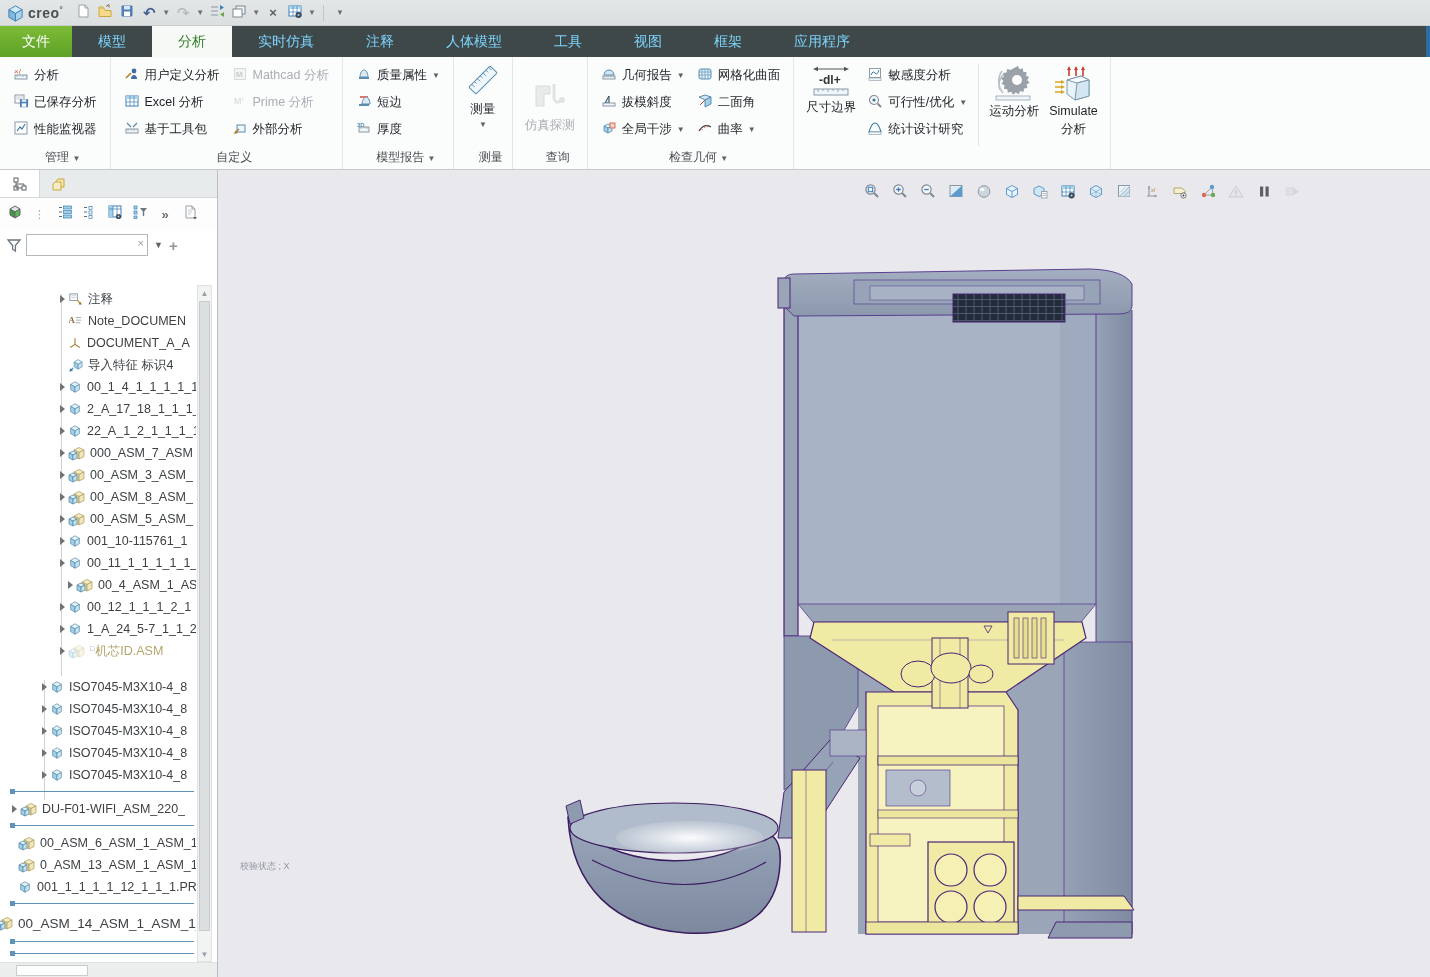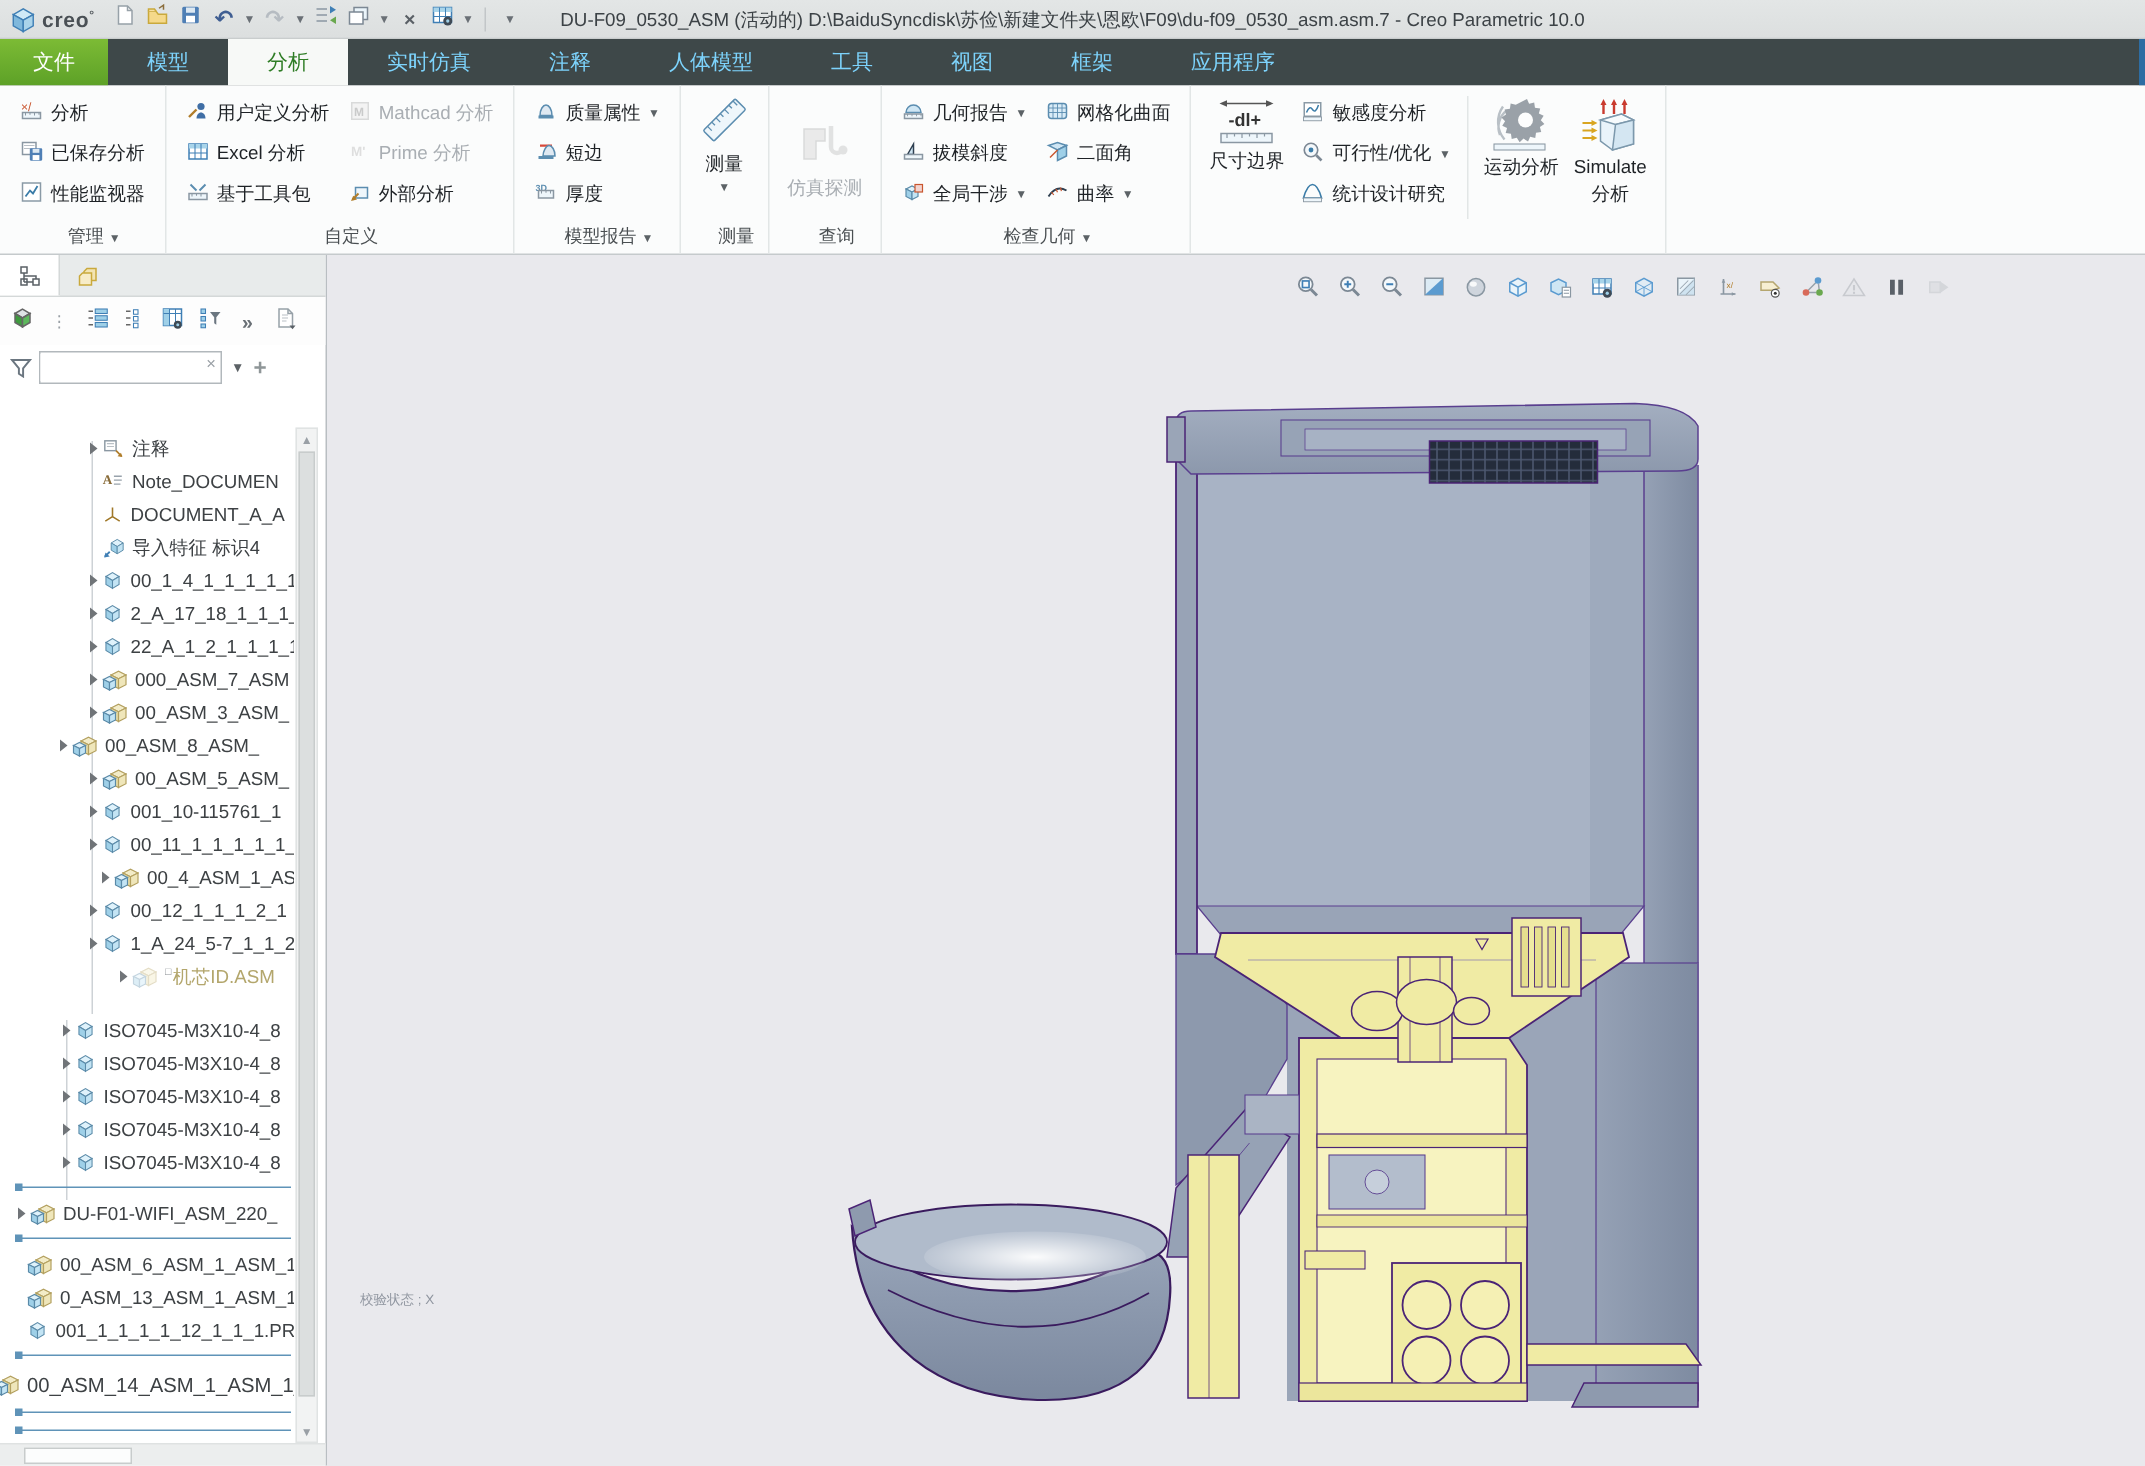--- a/index.html
+++ b/index.html
@@ -180,21 +180,20 @@
             <circle cx="11.5" cy="12" r="3" fill="#3f4a55"></circle>
             <circle cx="11.5" cy="12" r="1.1" fill="#9fd0e8"></circle>
           </svg></span>
       </span>
       <span class="qcaret">▼</span>
       <span class="qsep"></span>
       <span class="qbtn">
         <span class="qcaret">▼</span>
       </span>
     </div>
-  <div id="title-text">DU-F09_0530_ASM (活动的) D:\BaiduSyncdisk\苏俭\新建文件夹\恩欧\F09\du-f09_0530_asm.asm.7 - Creo Parametric 10.0</div>
 </div>
 
 <div id="tabbar">
   <div class="tab" id="tab-file">文件</div>
   <div class="tab">模型</div>
   <div class="tab active">分析</div>
   <div class="tab">实时仿真</div>
   <div class="tab">注释</div>
   <div class="tab">人体模型</div>
   <div class="tab">工具</div>
@@ -676,21 +675,21 @@
             <polygon points="6,4 11,1.5 16,4 11,6.5" fill="#f3ecc8" stroke="#b3a05f" stroke-width=".8"></polygon>
             <polygon points="6,4 11,6.5 11,13 6,10.5" fill="#e8dca6" stroke="#b3a05f" stroke-width=".8"></polygon>
             <polygon points="16,4 11,6.5 11,13 16,10.5" fill="#efe6ba" stroke="#b3a05f" stroke-width=".8"></polygon>
             <polygon points="1,7 5,5 9,7 5,9" fill="#dff2fb" stroke="#5a8aa8" stroke-width=".8"></polygon>
             <polygon points="1,7 5,9 5,14 1,12" fill="#9fd0e8" stroke="#5a8aa8" stroke-width=".8"></polygon>
             <polygon points="9,7 5,9 5,14 9,12" fill="#c3e4f4" stroke="#5a8aa8" stroke-width=".8"></polygon>
           </svg>
         </span>
         <span class="tlabel">00_ASM_3_ASM_</span>
       </div>
-      <div class="trow" style="padding-left: 36px;">
+      <div class="trow" style="padding-left: 56px;">
         <span class="tarrow">
           <span class="tri"></span>
         </span>
         <span class="ic ticon">
           <svg width="17" height="15" viewBox="0 0 17 15">
             <polygon points="6,4 11,1.5 16,4 11,6.5" fill="#f3ecc8" stroke="#b3a05f" stroke-width=".8"></polygon>
             <polygon points="6,4 11,6.5 11,13 6,10.5" fill="#e8dca6" stroke="#b3a05f" stroke-width=".8"></polygon>
             <polygon points="16,4 11,6.5 11,13 16,10.5" fill="#efe6ba" stroke="#b3a05f" stroke-width=".8"></polygon>
             <polygon points="1,7 5,5 9,7 5,9" fill="#dff2fb" stroke="#5a8aa8" stroke-width=".8"></polygon>
             <polygon points="1,7 5,9 5,14 1,12" fill="#9fd0e8" stroke="#5a8aa8" stroke-width=".8"></polygon>
@@ -776,21 +775,21 @@
         </span>
         <span class="ic ticon">
           <svg width="14" height="14" viewBox="0 0 16 16">
             <polygon points="3,5 8,2 13,5 8,8" fill="#dff2fb" stroke="#5a8aa8" stroke-width=".8"></polygon>
             <polygon points="3,5 8,8 8,14 3,11" fill="#9fd0e8" stroke="#5a8aa8" stroke-width=".8"></polygon>
             <polygon points="13,5 8,8 8,14 13,11" fill="#c3e4f4" stroke="#5a8aa8" stroke-width=".8"></polygon>
           </svg>
         </span>
         <span class="tlabel">1_A_24_5-7_1_1_2</span>
       </div>
-      <div class="trow suppressed" style="padding-left: 76px;">
+      <div class="trow suppressed" style="padding-left: 56px;">
         <span class="tarrow">
           <span class="tri"></span>
         </span>
         <span class="ic ticon">
           <svg width="17" height="15" viewBox="0 0 17 15">
             <polygon points="6,4 11,1.5 16,4 11,6.5" fill="#f3ecc8" stroke="#b3a05f" stroke-width=".8"></polygon>
             <polygon points="6,4 11,6.5 11,13 6,10.5" fill="#e8dca6" stroke="#b3a05f" stroke-width=".8"></polygon>
             <polygon points="16,4 11,6.5 11,13 16,10.5" fill="#efe6ba" stroke="#b3a05f" stroke-width=".8"></polygon>
             <polygon points="1,7 5,5 9,7 5,9" fill="#dff2fb" stroke="#5a8aa8" stroke-width=".8"></polygon>
             <polygon points="1,7 5,9 5,14 1,12" fill="#9fd0e8" stroke="#5a8aa8" stroke-width=".8"></polygon>

